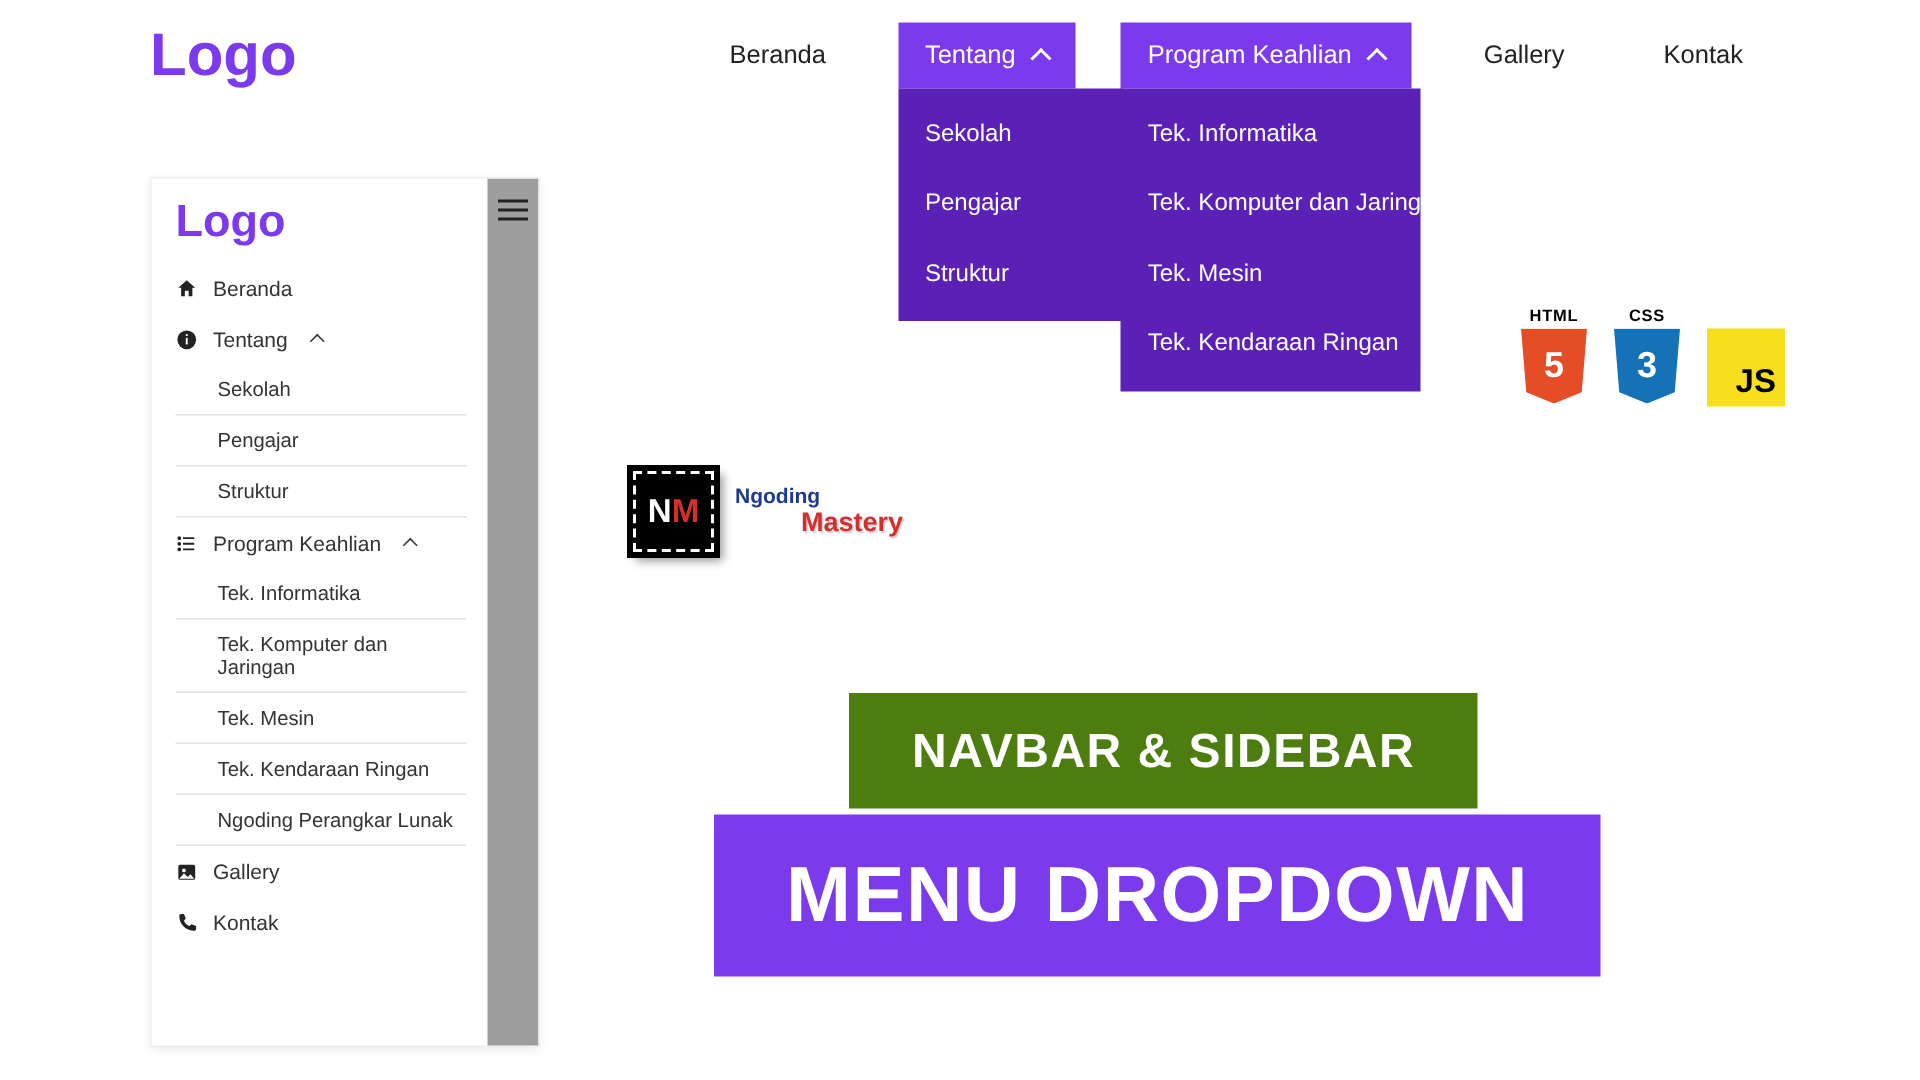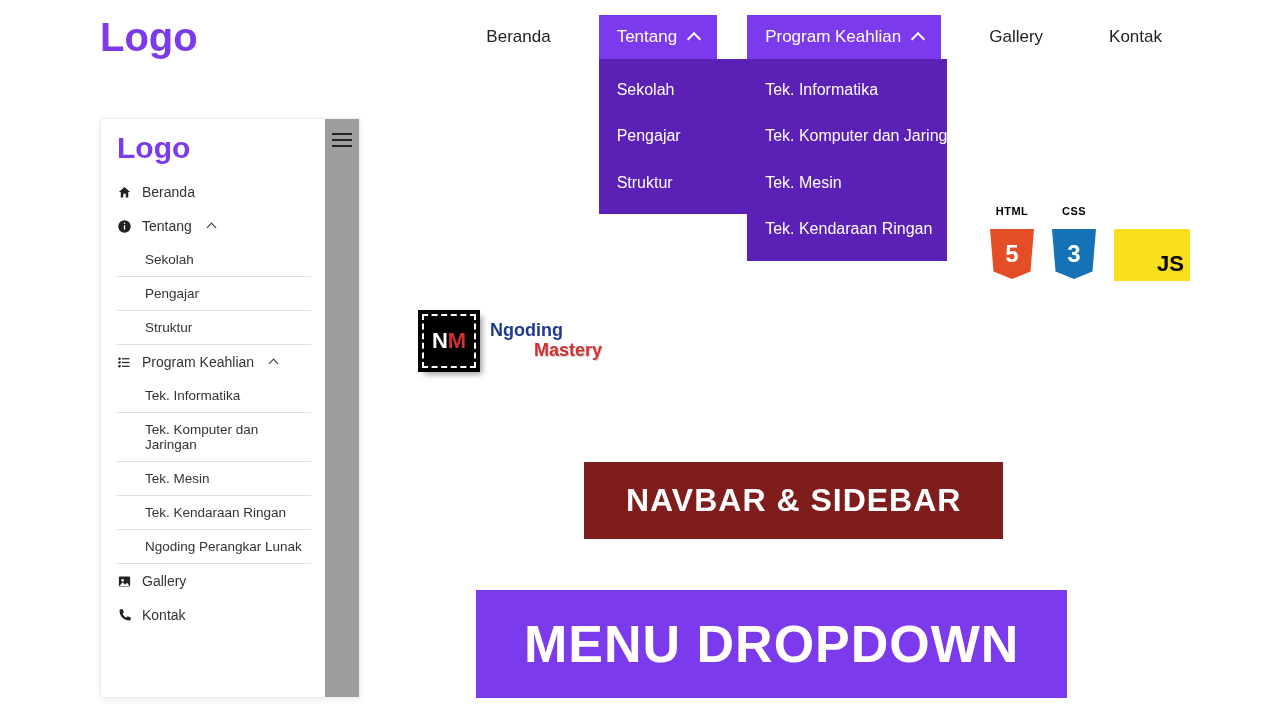--- a/index.html
+++ b/index.html
@@ -132,62 +132,61 @@
   }
   .channel .sq {
     width: 58px; height: 58px; background: #000;
     display: flex; align-items: center; justify-content: center;
     box-shadow: 4px 4px 6px rgba(0,0,0,.4), 0 0 0 2px #000;
     outline: 2px dashed #fff; outline-offset: -4px;
   }
   .channel .sq span { font-weight: 800; font-size: 22px; }
   .channel .sq .n { color: #fff; }
   .channel .sq .m { color: #d32f2f; }
-  .channel .txt1 { color: #1e3a8a; font-weight: 700; font-size: 18px; line-height: 1.1; }
+  .channel .txt1 { color: #1e3a8a; font-weight: 700; font-size: 14px; line-height: 1.1; }
   .channel .txt2 { color: #d32f2f; font-weight: 700; font-size: 18px; line-height: 1.1; text-shadow: 1px 1px 1px rgba(0,0,0,.2); margin-left: 44px;}
 
   
   .techs {
     position: absolute;
     top: 205px; right: 90px;
     display: flex; gap: 18px; align-items: flex-start;
   }
-  .tech { display: flex; flex-direction: column; align-items: center; gap: 12px; text-align: right; }
+  .tech { display: flex; flex-direction: column; align-items: center; gap: 2px; text-align: right; }
   .tech .cap { font-size: 11px; font-weight: 700; letter-spacing: .5px; }
   .shield {
     width: 44px; height: 50px;
     display: flex; align-items: center; justify-content: center;
     font-weight: 800; color: #fff; font-size: 24px;
     clip-path: polygon(0 0, 100% 0, 92% 85%, 50% 100%, 8% 85%);
   }
   .shield.html { background: #e44d26; }
   .shield.css  { background: #1572b6; }
   .jsbox {
-    width: 76px; height: 52px; background: #f7df1e;
+    width: 52px; height: 52px; background: #f7df1e;
     display: flex; align-items: flex-end; justify-content: flex-end;
     font-weight: 800; font-size: 22px; color: #000; padding: 4px 6px;
   }
 
   
   .banner1 {
     position: absolute;
-    top: 462px; left: 584px;
-    background: #7f1d1d; color: #fff;
+    top: 462px; left: 566px;
+    background: #4d7c0f; color: #fff;
     font-weight: 800; font-size: 32px;
     letter-spacing: 1px;
     padding: 20px 42px;
   }
   .banner2 {
     position: absolute;
     top: 543px; left: 476px;
     background: #7c3aed; color: #fff;
     font-weight: 800; font-size: 52px;
     letter-spacing: 1px;
     padding: 24px 48px;
-    margin-top: 47px;
   }
 </style>
 </head>
 <body>
 
 <div class="navbar">
   <div class="logo">Logo</div>
   <div class="menu">
 
     <div class="nav-item">

